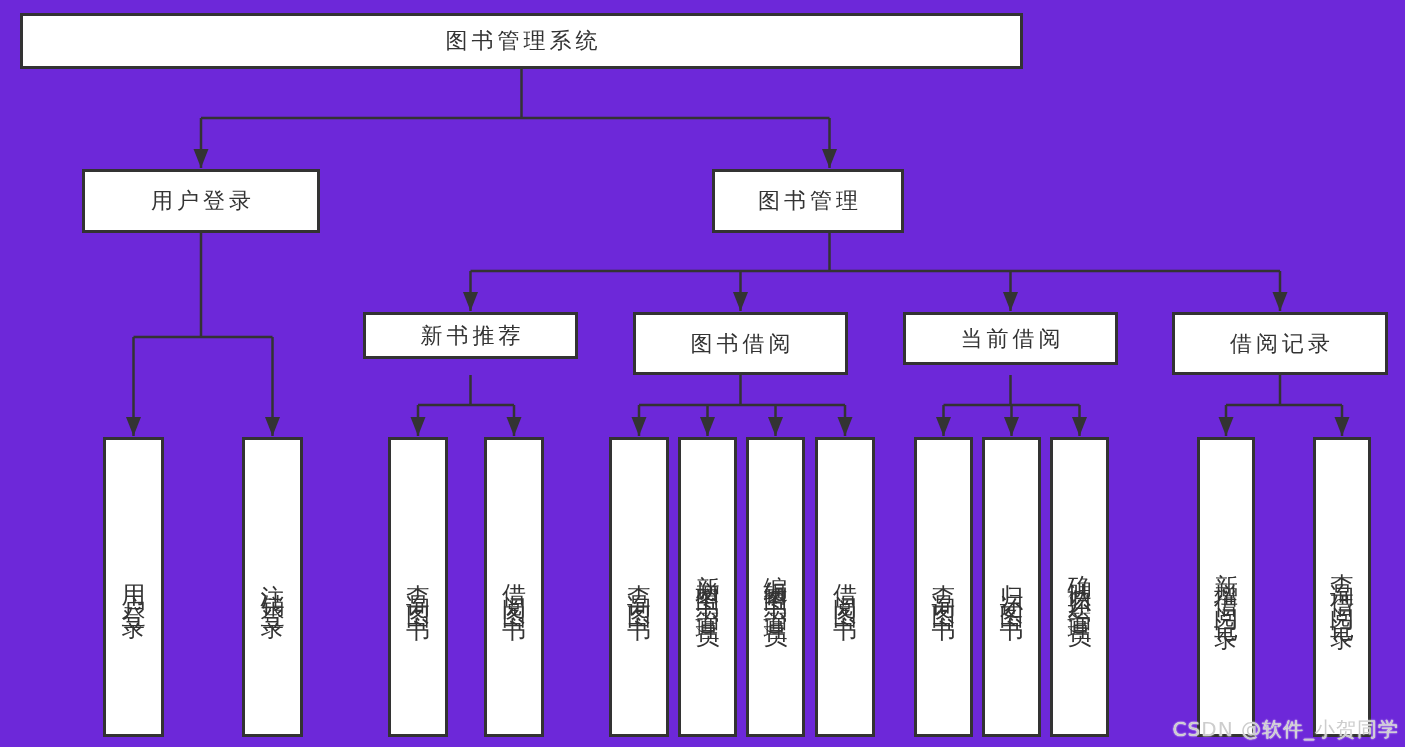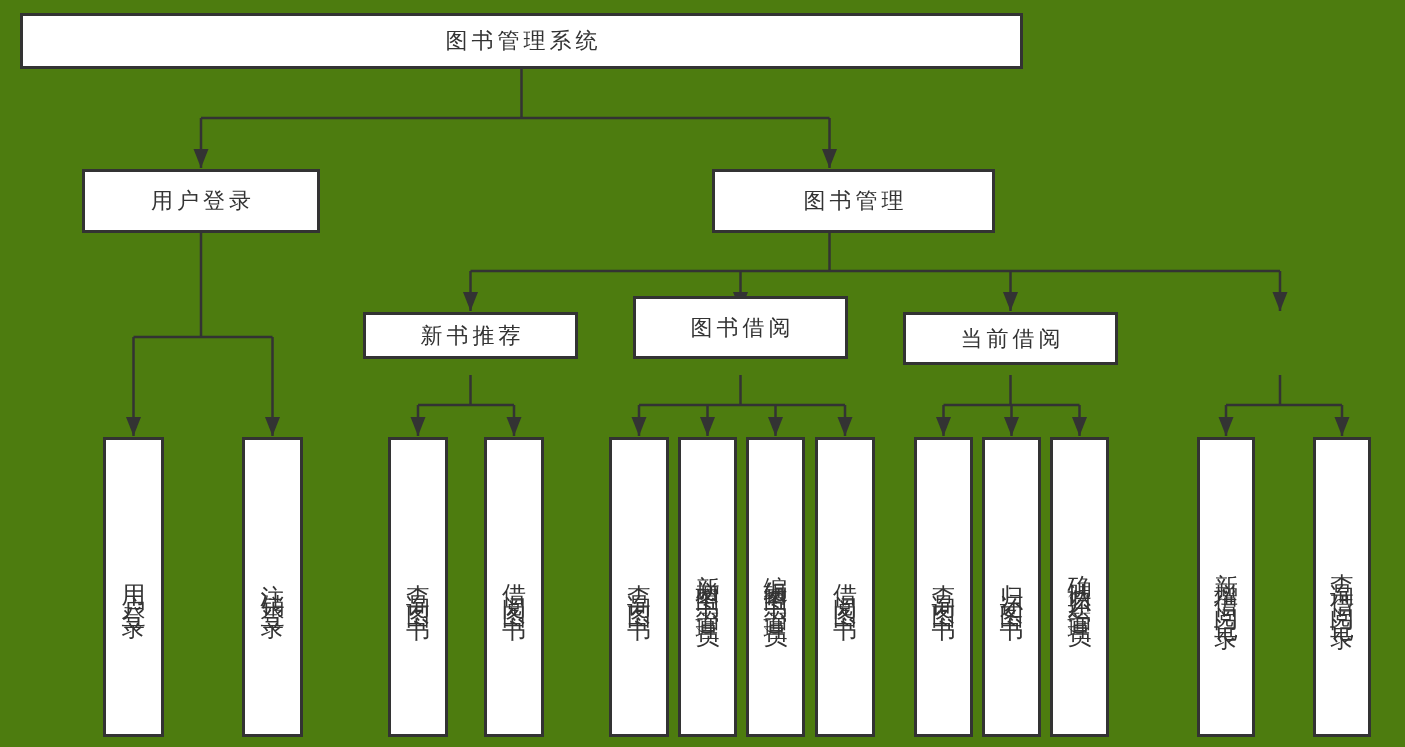--- a/index.html
+++ b/index.html
@@ -1,20 +1,20 @@
 <!DOCTYPE html>
 <html><head>
 <meta charset="utf-8">
 <style>
   html, body { margin: 0; padding: 0; background: #ffffff; }
   .canvas {
     position: relative;
     width: 1405px;
     height: 747px;
-    background: #4d7c0f;
+    background: #6d28d9;
     font-family: "DejaVu Sans", "Liberation Sans", sans-serif;
     overflow: hidden;
   }
   .wires { position: absolute; left: 0; top: 0; z-index: 1; }
   .box {
     position: absolute;
     box-sizing: border-box;
     background: #ffffff;
     border: 3px solid #333333;
     display: flex;
@@ -104,32 +104,35 @@
     </g>
   </svg>
 
   <div class="box hbox" style="left:20px; top:13px; width:1003px; height:56px;">
     <span>图书管理系统</span>
   </div>
 
   <div class="box hbox" style="left:82px; top:169px; width:238px; height:64px;">
     <span>用户登录</span>
   </div>
-  <div class="box hbox" style="left:712px; top:169px; width:283px; height:64px;">
+  <div class="box hbox" style="left:712px; top:169px; width:192px; height:64px;">
     <span>图书管理</span>
   </div>
 
   <div class="box hbox" style="left:363px; top:312px; width:215px; height:47px;">
     <span>新书推荐</span>
   </div>
-  <div class="box hbox" style="left:633px; top:296px; width:215px; height:63px;">
+  <div class="box hbox" style="left:633px; top:312px; width:215px; height:63px;">
     <span>图书借阅</span>
   </div>
   <div class="box hbox" style="left:903px; top:312px; width:215px; height:53px;">
     <span>当前借阅</span>
+  </div>
+  <div class="box hbox" style="left:1172px; top:312px; width:216px; height:63px;">
+    <span>借阅记录</span>
   </div>
 
   <div class="box leaf" style="left:103px; top:437px; width:61px; height:300px;">
     <span>用户登录</span>
   </div>
   <div class="box leaf" style="left:242px; top:437px; width:61px; height:300px;">
     <span>注销登录</span>
   </div>
 
   <div class="box leaf" style="left:388px; top:437px; width:60px; height:300px;">
@@ -162,14 +165,15 @@
     <span>确认归还（管理员）</span>
   </div>
 
   <div class="box leaf" style="left:1197px; top:437px; width:58px; height:300px;">
     <span>新增借阅记录</span>
   </div>
   <div class="box leaf" style="left:1313px; top:437px; width:58px; height:300px;">
     <span>查询借阅记录</span>
   </div>
 
+  <div class="watermark">CSDN @软件_小贺同学</div>
 
 </div>
 
 </body></html>

